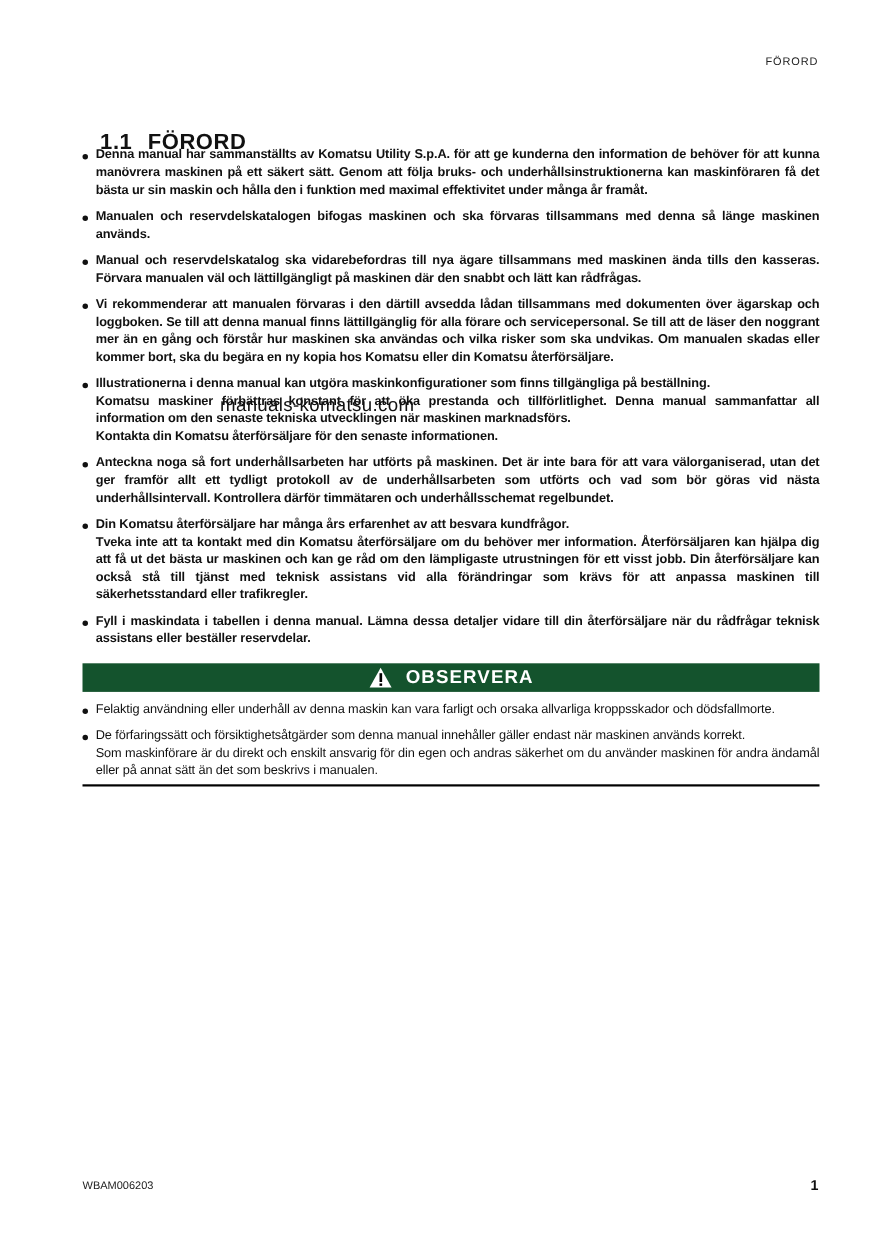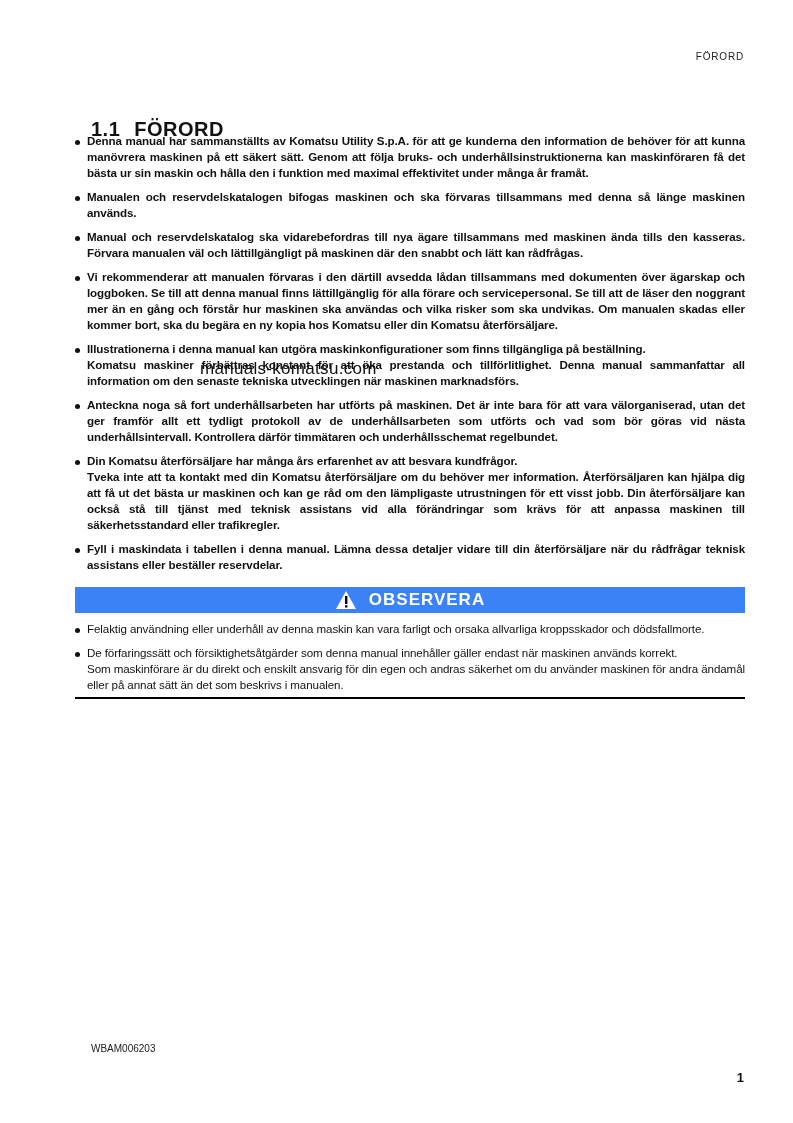--- a/index.html
+++ b/index.html
@@ -30,30 +30,30 @@
       content: ""; position: absolute; left: 0; top: 7px;
       width: 5px; height: 5px; border-radius: 50%; background: #111;
     }
     .bullet p { margin: 0; }
     .watermark {
       position: absolute; top: 359px; left: 200px;
       font-size: 17px; color: #111; letter-spacing: 0.3px;
     }
     .observera-bar {
       position: relative; margin-top: 14px;
-      background: #3b82f6; color: #fff; height: 26px;
+      background: #14532d; color: #fff; height: 26px;
       display: flex; align-items: center; justify-content: center;
       font-weight: bold; font-size: 17px; letter-spacing: 1px;
     }
     .warn-icon { width: 22px; height: 20px; margin-right: 12px; display: inline-block; }
     .obs-list { margin-top: 8px; }
     .obs-list .bullet { font-weight: normal; font-size: 11.6px; }
     .rule { height: 2px; background: #000; margin-top: 4px; }
     .footer-code {
-      position: absolute; top: 1043px; left: 75px; font-size: 10px; color: #222; margin-left: 16px;
+      position: absolute; top: 1073px; left: 75px; font-size: 10px; color: #222;
     }
     .page-number {
       position: absolute; top: 1070px; right: 49px; font-size: 13px; font-weight: bold;
     }
   </style>
 </head>
 <body>
 
 <div class="running-header">FÖRORD</div>
 
@@ -70,20 +70,21 @@
   </div>
   <div class="bullet">
     <p>Manual och reservdelskatalog ska vidarebefordras till nya ägare tillsammans med maskinen ända tills den kasseras. Förvara manualen väl och lättillgängligt på maskinen där den snabbt och lätt kan rådfrågas.</p>
   </div>
   <div class="bullet">
     <p>Vi rekommenderar att manualen förvaras i den därtill avsedda lådan tillsammans med dokumenten över ägarskap och loggboken. Se till att denna manual finns lättillgänglig för alla förare och servicepersonal. Se till att de läser den noggrant mer än en gång och förstår hur maskinen ska användas och vilka risker som ska undvikas. Om manualen skadas eller kommer bort, ska du begära en ny kopia hos Komatsu eller din Komatsu återförsäljare.</p>
   </div>
   <div class="bullet">
     <p>Illustrationerna i denna manual kan utgöra maskinkonfigurationer som finns tillgängliga på beställning.</p>
     <p>Komatsu maskiner förbättras konstant för att öka prestanda och tillförlitlighet. Denna manual sammanfattar all information om den senaste tekniska utvecklingen när maskinen marknadsförs.</p>
+    <p>Kontakta din Komatsu återförsäljare för den senaste informationen.</p>
   </div>
   <div class="bullet">
     <p>Anteckna noga så fort underhållsarbeten har utförts på maskinen. Det är inte bara för att vara välorganiserad, utan det ger framför allt ett tydligt protokoll av de underhållsarbeten som utförts och vad som bör göras vid nästa underhållsintervall. Kontrollera därför timmätaren och underhållsschemat regelbundet.</p>
   </div>
   <div class="bullet">
     <p>Din Komatsu återförsäljare har många års erfarenhet av att besvara kundfrågor.</p>
     <p>Tveka inte att ta kontakt med din Komatsu återförsäljare om du behöver mer information. Återförsäljaren kan hjälpa dig att få ut det bästa ur maskinen och kan ge råd om den lämpligaste utrustningen för ett visst jobb. Din återförsäljare kan också stå till tjänst med teknisk assistans vid alla förändringar som krävs för att anpassa maskinen till säkerhetsstandard eller trafikregler.</p>
   </div>
   <div class="bullet">
     <p>Fyll i maskindata i tabellen i denna manual. Lämna dessa detaljer vidare till din återförsäljare när du rådfrågar teknisk assistans eller beställer reservdelar.</p>

